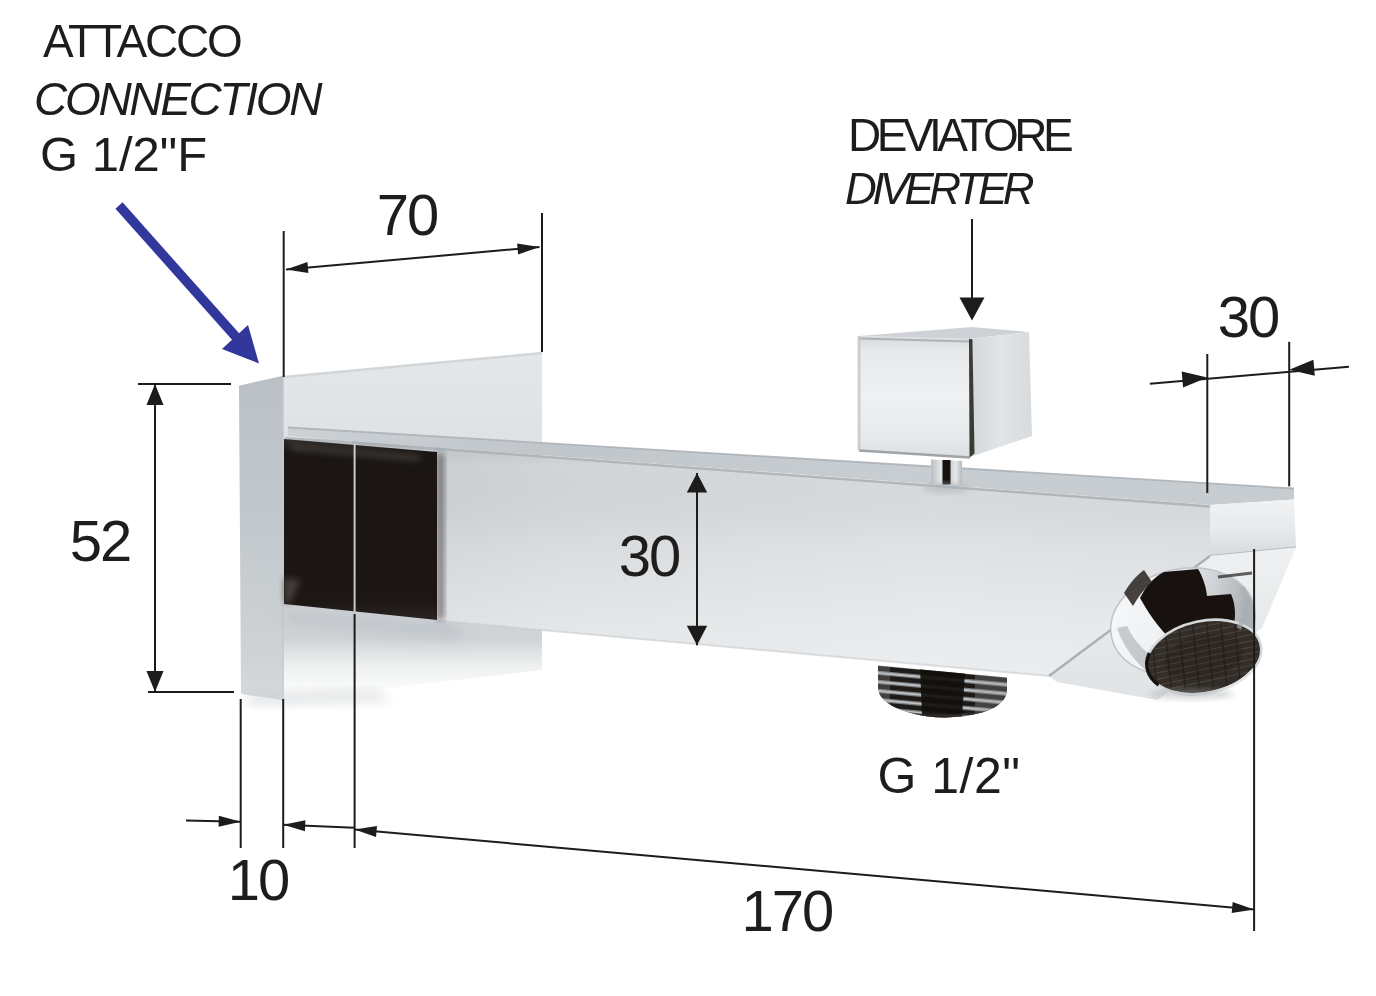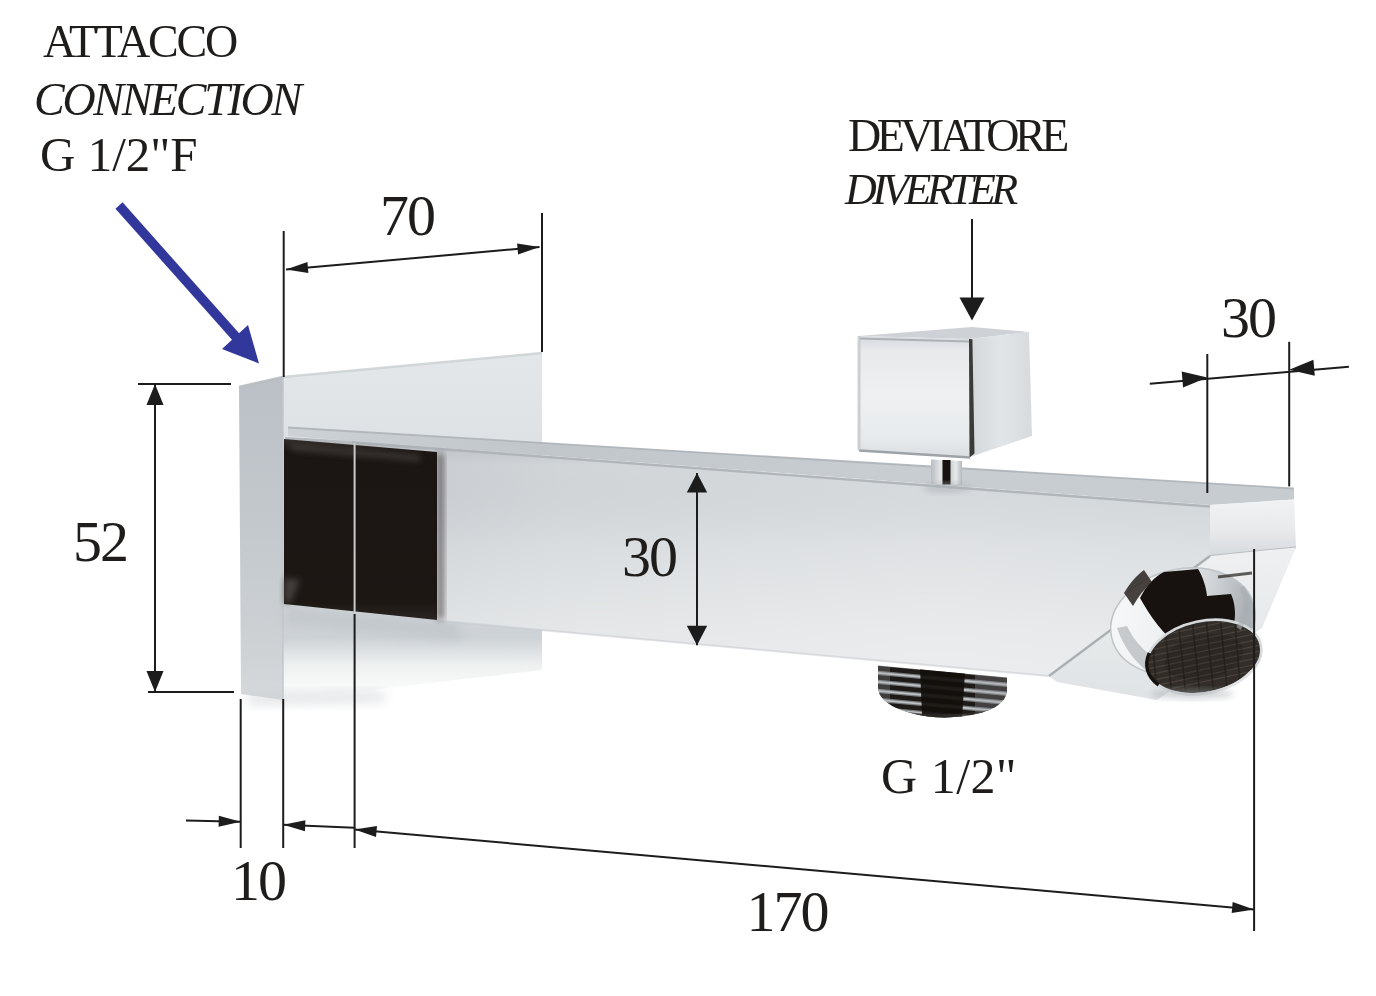--- a/index.html
+++ b/index.html
@@ -1,17 +1,17 @@
 <!DOCTYPE html>
 <html><head>
 <meta charset="utf-8">
 <style>
 html,body{margin:0;padding:0;background:#ffffff;}
 #stage{position:relative;width:1376px;height:996px;background:#ffffff;overflow:hidden;
-font-family:Liberation Serif, serif;}
+font-family:Liberation Sans, sans-serif;}
 svg{position:absolute;left:0;top:0;}
 </style>
 </head>
 <body>
 <div id="stage">
 <svg width="1376" height="996" viewBox="0 0 1376 996">
 <defs>
 <linearGradient id="ps" x1="0" y1="0" x2="0" y2="1">
 <stop offset="0" stop-color="#bac0c5"></stop>
           <stop offset="0.45" stop-color="#c2c8cc"></stop>

